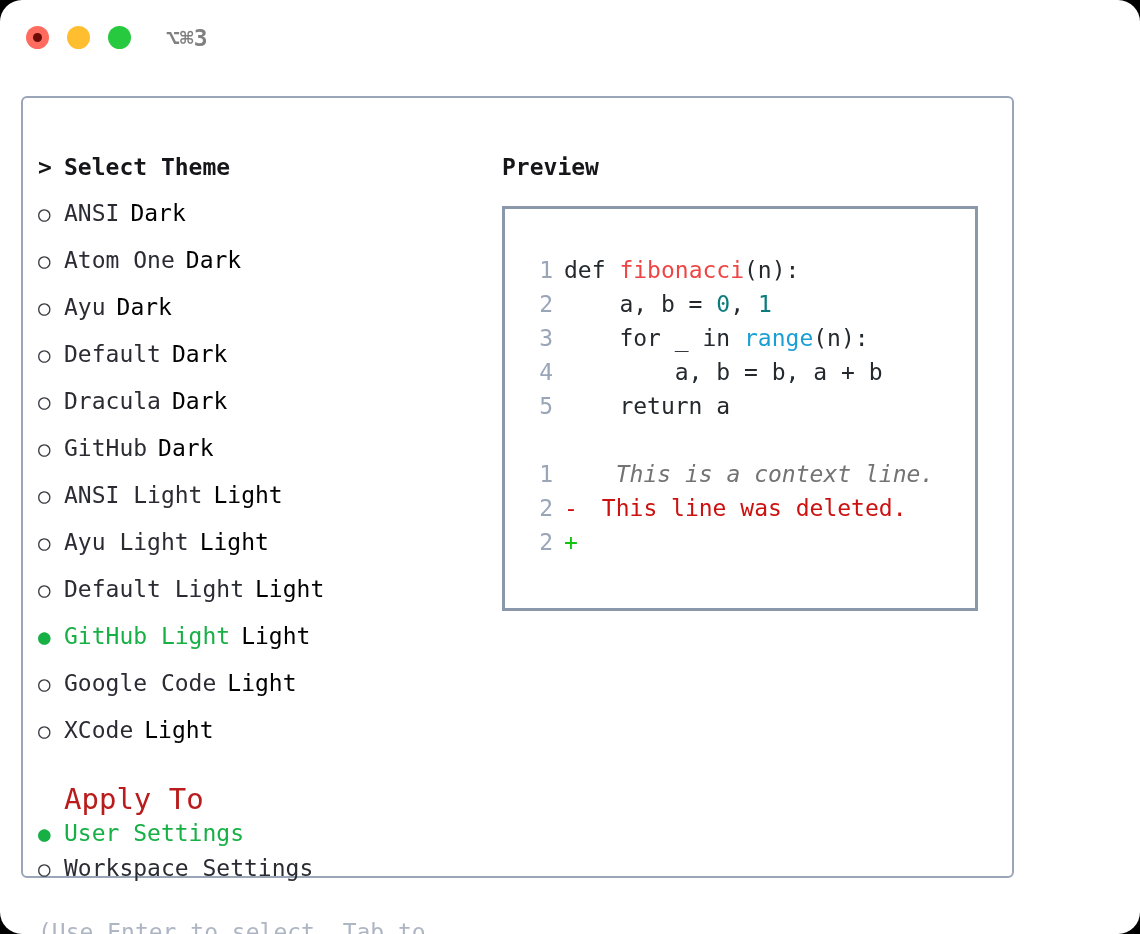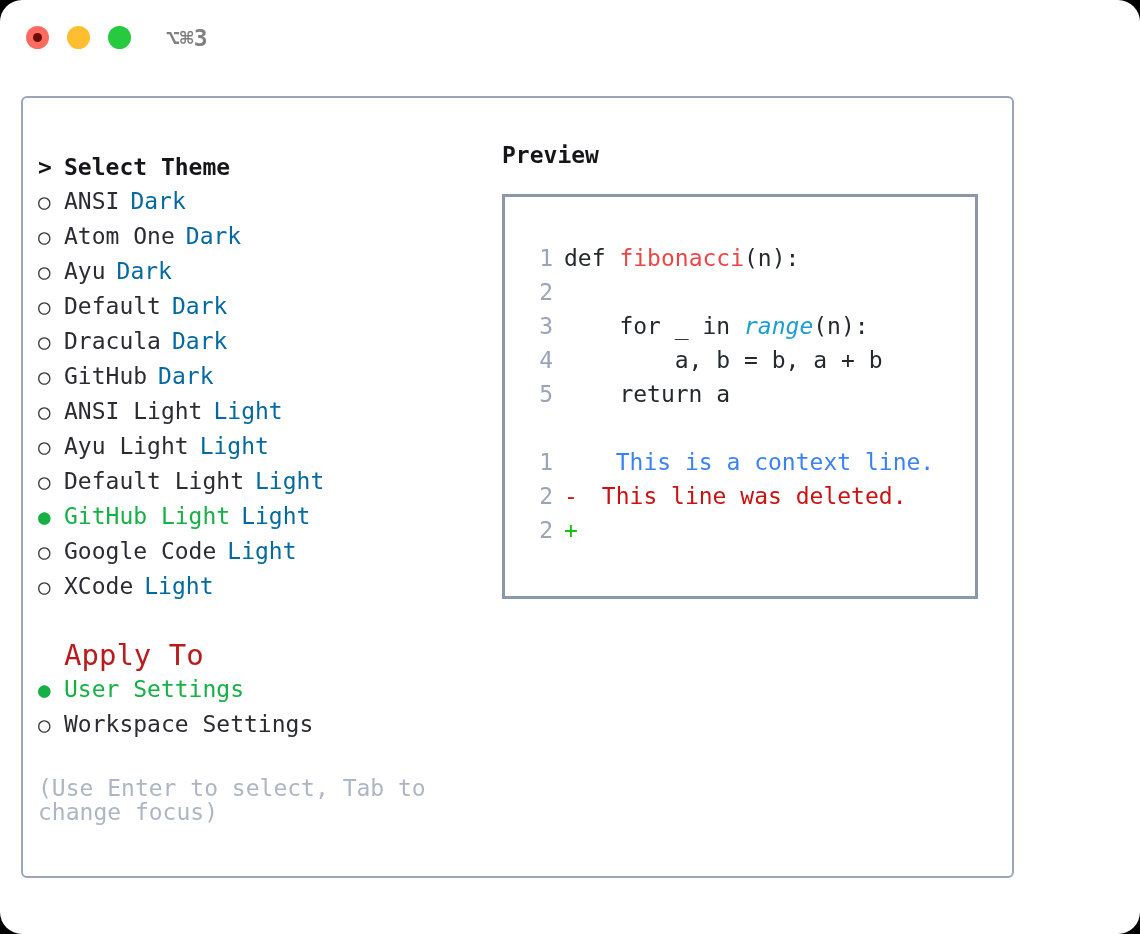--- a/index.html
+++ b/index.html
@@ -132,22 +132,23 @@
     width: 26px;
     flex: 0 0 26px;
     white-space: pre;
     font-size: 21px;
     color: #3a3a42;
   }
   .row.selected .marker { color: #17b045; }
   .row.selected .label  { color: #17b045; }
   .row .label { color: #2b2b33; }
   .row .badge {
-    color: #0369a1;
+    color: #000000;
     margin-left: 11px;
+    margin-top: 12px;
   }
 
   .section-head {
     display: flex;
     font-size: 29px;
     line-height: 34px;
     color: #b91c1c;
     white-space: pre;
   }
   .section-head .marker {
@@ -163,21 +164,21 @@
     font-size: 23px;
     line-height: 24px;
     color: #aeb6c4;
     width: 400px;
   }
 
   
   .col-right {
     position: absolute;
     left: 479px;
-    top: 40px;
+    top: 52px;
     width: 490px;
   }
   .preview-title {
     font-size: 23px;
     font-weight: bold;
     color: #16161a;
     line-height: 34px;
     white-space: pre;
   }
   .preview-box {
@@ -201,34 +202,34 @@
     width: 30px;
     flex: 0 0 30px;
     text-align: right;
     color: #9aa5b8;
     margin-right: 11px;
   }
   .code-line .src { white-space: pre; }
 
   .tok-fn   { color: #ef4444; }
   .tok-num  { color: #0b7b7b; }
-  .tok-call { color: #1a9fd4; font-style: italic; }
+  .tok-call { color: #1a9fd4; }
 
   .diff-gap { height: 34px; }
 
   .diff-line { display: flex; font-size: 23px; line-height: 34px; white-space: pre; }
   .diff-line .ln {
     width: 30px;
     flex: 0 0 30px;
     text-align: right;
     color: #9aa5b8;
     margin-right: 11px;
   }
   .diff-line .sign { width: 24px; flex: 0 0 24px; white-space: pre; }
-  .diff-ctx  .sign, .diff-ctx  .txt { color: #3b82f6; }
+  .diff-ctx  .sign, .diff-ctx  .txt { color: #737373; font-style: italic; }
   .diff-del  .sign, .diff-del  .txt { color: #cc1111; }
   .diff-add  .sign, .diff-add  .txt { color: #12c40f; }
 </style>
 </head>
 <body>
 
 <div class="window">
 
   <div class="titlebar">
     <div class="lights">
@@ -277,21 +278,21 @@
           </div>
 
         <div class="hint">(Use Enter to select, Tab to change focus)</div>
       </div>
 
       <div class="col-right">
         <div class="preview-title">Preview</div>
         <div class="preview-box">
           <div id="code-block">
               <div class="code-line"><span class="ln">1</span><span class="src"><span>def </span><span class="tok-fn">fibonacci</span><span>(n):</span></span></div>
-              <div class="code-line"><span class="ln">2</span></div>
+              <div class="code-line"><span class="ln">2</span><span class="src"><span>    a, b = </span><span class="tok-num">0</span><span>, </span><span class="tok-num">1</span></span></div>
               <div class="code-line"><span class="ln">3</span><span class="src"><span>    for _ in </span><span class="tok-call">range</span><span>(n):</span></span></div>
               <div class="code-line"><span class="ln">4</span><span class="src"><span>        a, b = b, a + b</span></span></div>
               <div class="code-line"><span class="ln">5</span><span class="src"><span>    return a</span></span></div>
             </div>
           <div class="diff-gap"></div>
           <div id="diff-block">
               <div class="diff-line diff-ctx"><span class="ln">1</span><span class="sign"> </span><span class="txt">  This is a context line.</span></div>
               <div class="diff-line diff-del"><span class="ln">2</span><span class="sign">-</span><span class="txt"> This line was deleted.</span></div>
               <div class="diff-line diff-add"><span class="ln">2</span><span class="sign">+</span></div>
             </div>

